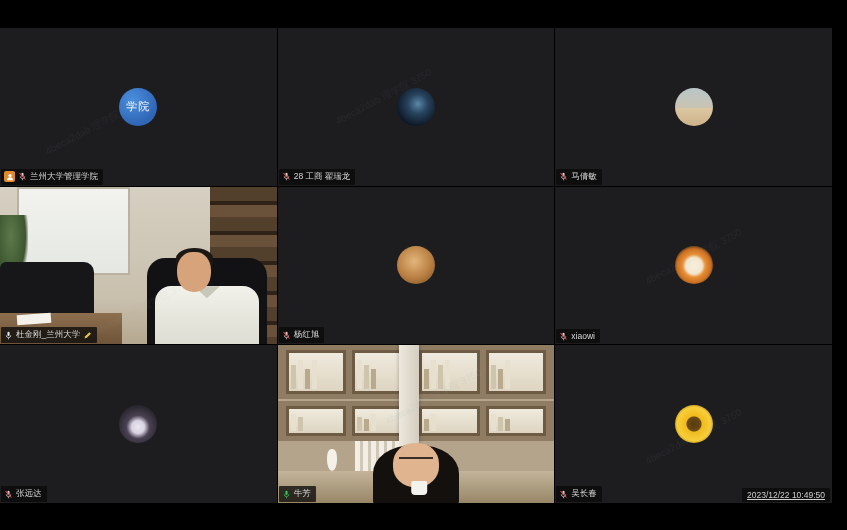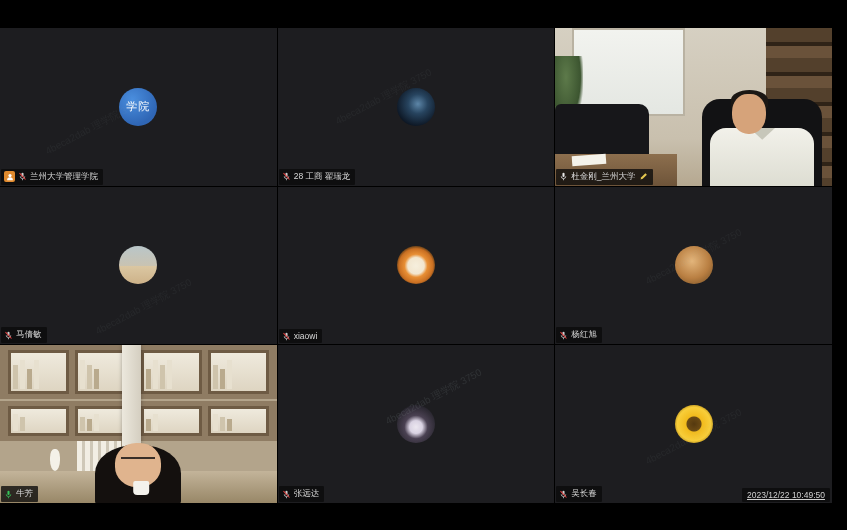--- a/index.html
+++ b/index.html
@@ -128,20 +128,33 @@
             <rect x="4.6" y="1" width="2.8" height="5.6" rx="1.4" fill="#cfcfcf"></rect>
             <path d="M3 5.8a3 3 0 0 0 6 0" fill="none" stroke="#cfcfcf" stroke-width="1"></path>
             <line x1="6" y1="9" x2="6" y2="11" stroke="#cfcfcf" stroke-width="1"></line>
             <line x1="2" y1="1.5" x2="10" y2="10" stroke="#e04040" stroke-width="1.4"></line>
           </svg>
         <span class="nm">28 工商 翟瑞龙</span>
       </div>
     </div>
 
     <div class="tile">
+      <div class="avatar av-beach"></div>
+      <div class="pill">
+        <svg width="9" height="9" viewBox="0 0 12 12">
+            <rect x="4.6" y="1" width="2.8" height="5.6" rx="1.4" fill="#cfcfcf"></rect>
+            <path d="M3 5.8a3 3 0 0 0 6 0" fill="none" stroke="#cfcfcf" stroke-width="1"></path>
+            <line x1="6" y1="9" x2="6" y2="11" stroke="#cfcfcf" stroke-width="1"></line>
+            <line x1="2" y1="1.5" x2="10" y2="10" stroke="#e04040" stroke-width="1.4"></line>
+          </svg>
+        <span class="nm">马倩敏</span>
+      </div>
+    </div>
+
+    <div class="tile">
       <div class="vid-man">
         <div class="vm-window"></div>
         <div class="vm-plant"></div>
         <div class="vm-shelf"></div>
         <div class="vm-sofa"></div>
         <div class="vm-desk"></div>
         <div class="vm-paper"></div>
         <div class="vm-chair"></div>
         <div class="vm-hair"></div>
         <div class="vm-body">
@@ -156,55 +169,55 @@
             <line x1="6" y1="9" x2="6" y2="11" stroke="#e8e8e8" stroke-width="1"></line>
           </svg>
         <span class="nm">杜金刚_兰州大学</span>
         <svg width="9" height="9" viewBox="0 0 12 12">
             <path d="M2 10l1-3 5.5-5.5 2 2L5 9 2 10z" fill="#e6c84f"></path>
           </svg>
       </div>
     </div>
 
     <div class="tile">
-      <div class="avatar av-beach"></div>
-      <div class="pill">
-        <svg width="9" height="9" viewBox="0 0 12 12">
-            <rect x="4.6" y="1" width="2.8" height="5.6" rx="1.4" fill="#cfcfcf"></rect>
-            <path d="M3 5.8a3 3 0 0 0 6 0" fill="none" stroke="#cfcfcf" stroke-width="1"></path>
-            <line x1="6" y1="9" x2="6" y2="11" stroke="#cfcfcf" stroke-width="1"></line>
-            <line x1="2" y1="1.5" x2="10" y2="10" stroke="#e04040" stroke-width="1.4"></line>
-          </svg>
-        <span class="nm">马倩敏</span>
+      <div class="avatar av-cat"></div>
+      <div class="pill">
+        <svg width="9" height="9" viewBox="0 0 12 12">
+            <rect x="4.6" y="1" width="2.8" height="5.6" rx="1.4" fill="#cfcfcf"></rect>
+            <path d="M3 5.8a3 3 0 0 0 6 0" fill="none" stroke="#cfcfcf" stroke-width="1"></path>
+            <line x1="6" y1="9" x2="6" y2="11" stroke="#cfcfcf" stroke-width="1"></line>
+            <line x1="2" y1="1.5" x2="10" y2="10" stroke="#e04040" stroke-width="1.4"></line>
+          </svg>
+        <span class="nm">杨红旭</span>
       </div>
     </div>
 
     <div class="tile">
       <div class="avatar av-catflower"></div>
       <div class="pill">
         <svg width="9" height="9" viewBox="0 0 12 12">
             <rect x="4.6" y="1" width="2.8" height="5.6" rx="1.4" fill="#cfcfcf"></rect>
             <path d="M3 5.8a3 3 0 0 0 6 0" fill="none" stroke="#cfcfcf" stroke-width="1"></path>
             <line x1="6" y1="9" x2="6" y2="11" stroke="#cfcfcf" stroke-width="1"></line>
             <line x1="2" y1="1.5" x2="10" y2="10" stroke="#e04040" stroke-width="1.4"></line>
           </svg>
         <span class="nm">xiaowi</span>
       </div>
     </div>
 
     <div class="tile">
-      <div class="avatar av-cat"></div>
-      <div class="pill">
-        <svg width="9" height="9" viewBox="0 0 12 12">
-            <rect x="4.6" y="1" width="2.8" height="5.6" rx="1.4" fill="#cfcfcf"></rect>
-            <path d="M3 5.8a3 3 0 0 0 6 0" fill="none" stroke="#cfcfcf" stroke-width="1"></path>
-            <line x1="6" y1="9" x2="6" y2="11" stroke="#cfcfcf" stroke-width="1"></line>
-            <line x1="2" y1="1.5" x2="10" y2="10" stroke="#e04040" stroke-width="1.4"></line>
-          </svg>
-        <span class="nm">杨红旭</span>
+      <div class="avatar av-anime"></div>
+      <div class="pill">
+        <svg width="9" height="9" viewBox="0 0 12 12">
+            <rect x="4.6" y="1" width="2.8" height="5.6" rx="1.4" fill="#cfcfcf"></rect>
+            <path d="M3 5.8a3 3 0 0 0 6 0" fill="none" stroke="#cfcfcf" stroke-width="1"></path>
+            <line x1="6" y1="9" x2="6" y2="11" stroke="#cfcfcf" stroke-width="1"></line>
+            <line x1="2" y1="1.5" x2="10" y2="10" stroke="#e04040" stroke-width="1.4"></line>
+          </svg>
+        <span class="nm">张远达</span>
       </div>
     </div>
 
     <div class="tile">
       <div class="vid-woman">
         <div class="vw-shelfrow r1">
           <div class="vw-cubby">
               <div class="vw-book"></div>
               <div class="vw-book b2"></div>
               <div class="vw-book b3"></div>
@@ -260,33 +273,20 @@
         <svg width="9" height="9" viewBox="0 0 12 12">
             <rect x="4.6" y="1" width="2.8" height="5.6" rx="1.4" fill="#35c759"></rect>
             <path d="M3 5.8a3 3 0 0 0 6 0" fill="none" stroke="#35c759" stroke-width="1"></path>
             <line x1="6" y1="9" x2="6" y2="11" stroke="#35c759" stroke-width="1"></line>
           </svg>
         <span class="nm">牛芳</span>
       </div>
     </div>
 
     <div class="tile">
-      <div class="avatar av-anime"></div>
-      <div class="pill">
-        <svg width="9" height="9" viewBox="0 0 12 12">
-            <rect x="4.6" y="1" width="2.8" height="5.6" rx="1.4" fill="#cfcfcf"></rect>
-            <path d="M3 5.8a3 3 0 0 0 6 0" fill="none" stroke="#cfcfcf" stroke-width="1"></path>
-            <line x1="6" y1="9" x2="6" y2="11" stroke="#cfcfcf" stroke-width="1"></line>
-            <line x1="2" y1="1.5" x2="10" y2="10" stroke="#e04040" stroke-width="1.4"></line>
-          </svg>
-        <span class="nm">张远达</span>
-      </div>
-    </div>
-
-    <div class="tile">
       <div class="avatar av-sunflower"></div>
       <div class="pill">
         <svg width="9" height="9" viewBox="0 0 12 12">
             <rect x="4.6" y="1" width="2.8" height="5.6" rx="1.4" fill="#cfcfcf"></rect>
             <path d="M3 5.8a3 3 0 0 0 6 0" fill="none" stroke="#cfcfcf" stroke-width="1"></path>
             <line x1="6" y1="9" x2="6" y2="11" stroke="#cfcfcf" stroke-width="1"></line>
             <line x1="2" y1="1.5" x2="10" y2="10" stroke="#e04040" stroke-width="1.4"></line>
           </svg>
         <span class="nm">吴长春</span>
       </div>

